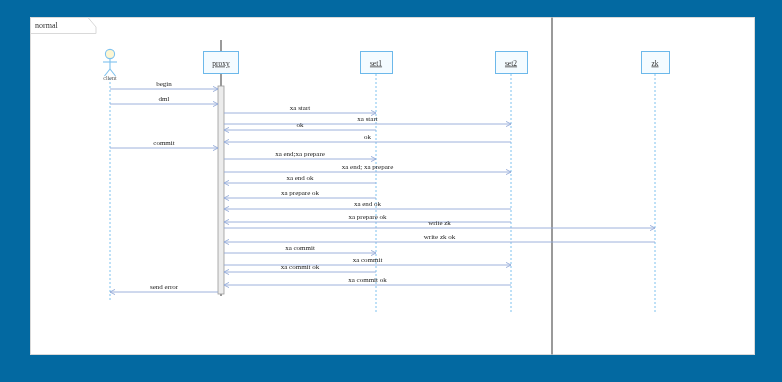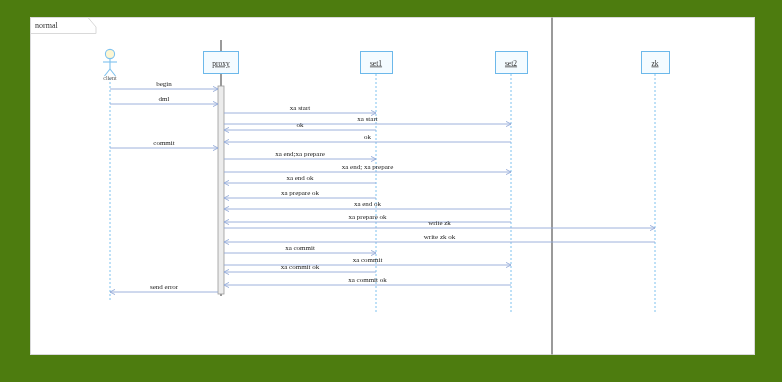--- a/index.html
+++ b/index.html
@@ -1,21 +1,21 @@
 <!DOCTYPE html>
 <html><head>
 <meta charset="utf-8">
 <title>Sequence Diagram</title>
 <style>
   html,body{margin:0;padding:0;background:#ffffff;}
   body{
     font-family:"Liberation Serif", serif;
     width:782px;height:382px;overflow:hidden;position:relative;
   }
-  #stage{position:absolute;left:0;top:0;width:782px;height:382px;background:#4d7c0f;}
+  #stage{position:absolute;left:0;top:0;width:782px;height:382px;background:#0369a1;}
   svg#diagram{position:absolute;left:0;top:0;width:782px;height:382px;display:block;}
 
   .frame-rect{fill:#ffffff;stroke:#d9d9d9;stroke-width:1;}
   .frame-tab{fill:#ffffff;stroke:#d9d9d9;stroke-width:1;}
   .frame-label{font-family:"Liberation Serif",serif;font-size:8px;fill:#333333;}
 
   .pbox{fill:#f4fbff;stroke:#6cb8ea;stroke-width:1;}
   .plabel{font-family:"Liberation Serif",serif;font-size:7.5px;fill:#333333;
           text-anchor:middle;text-decoration:underline;}
 

